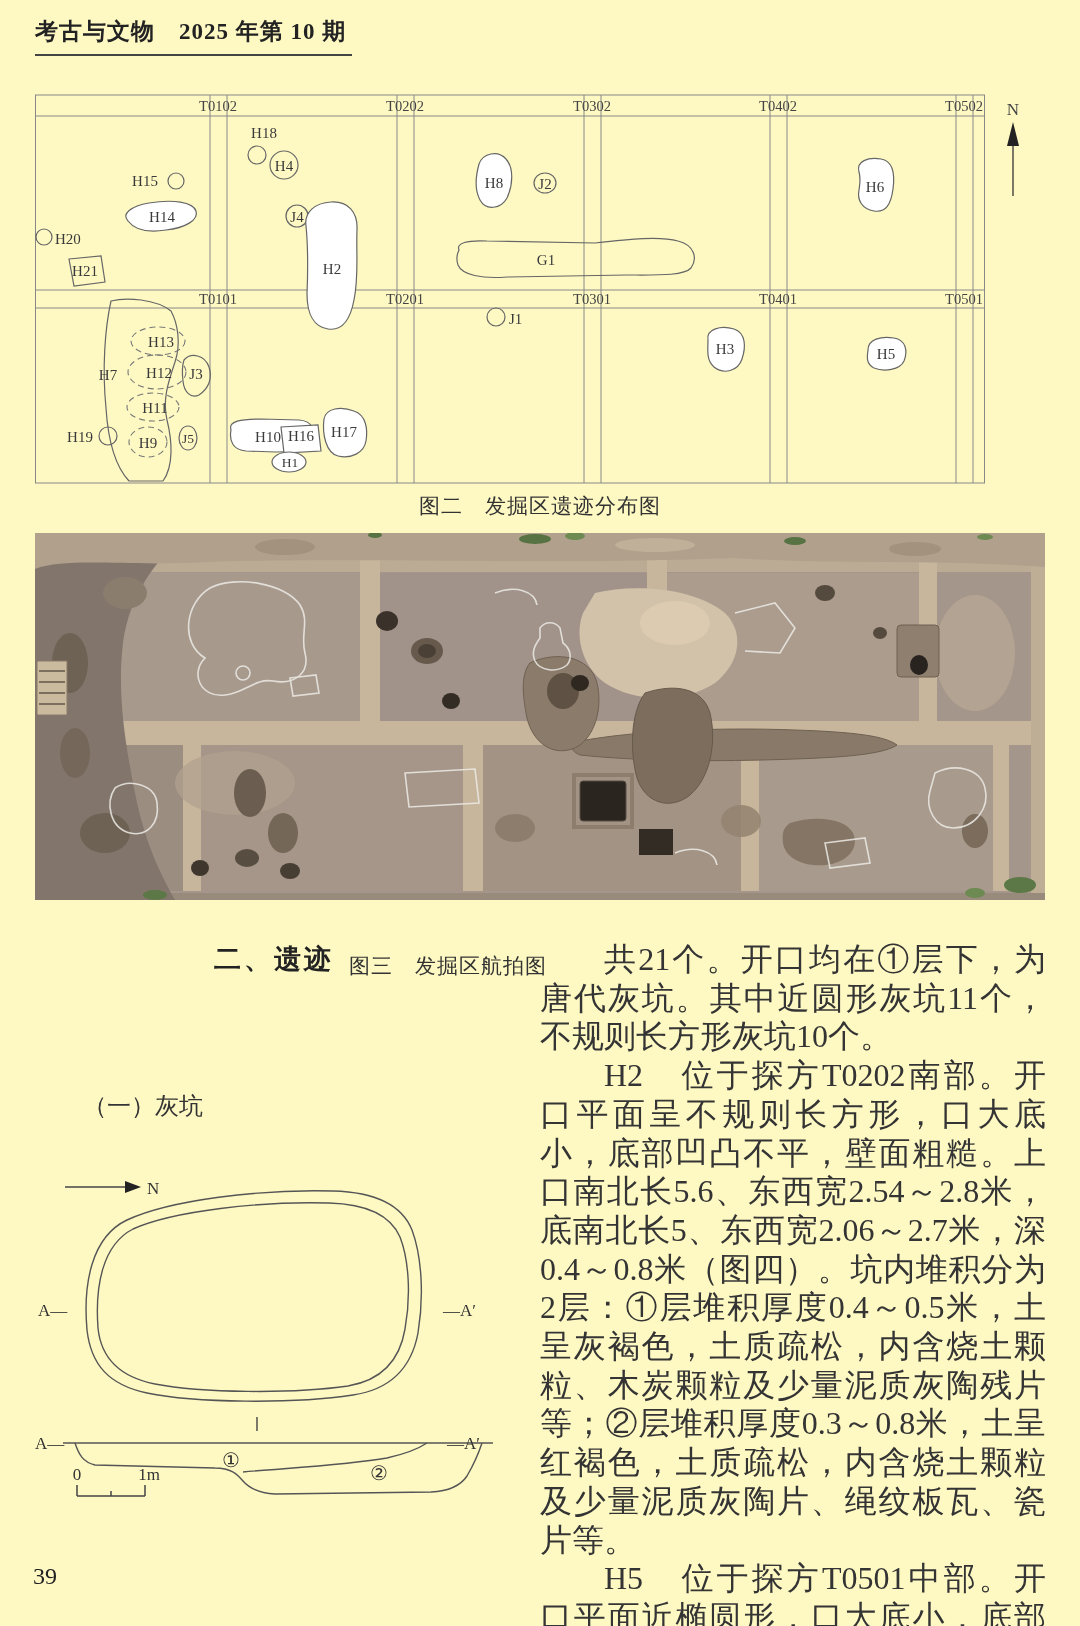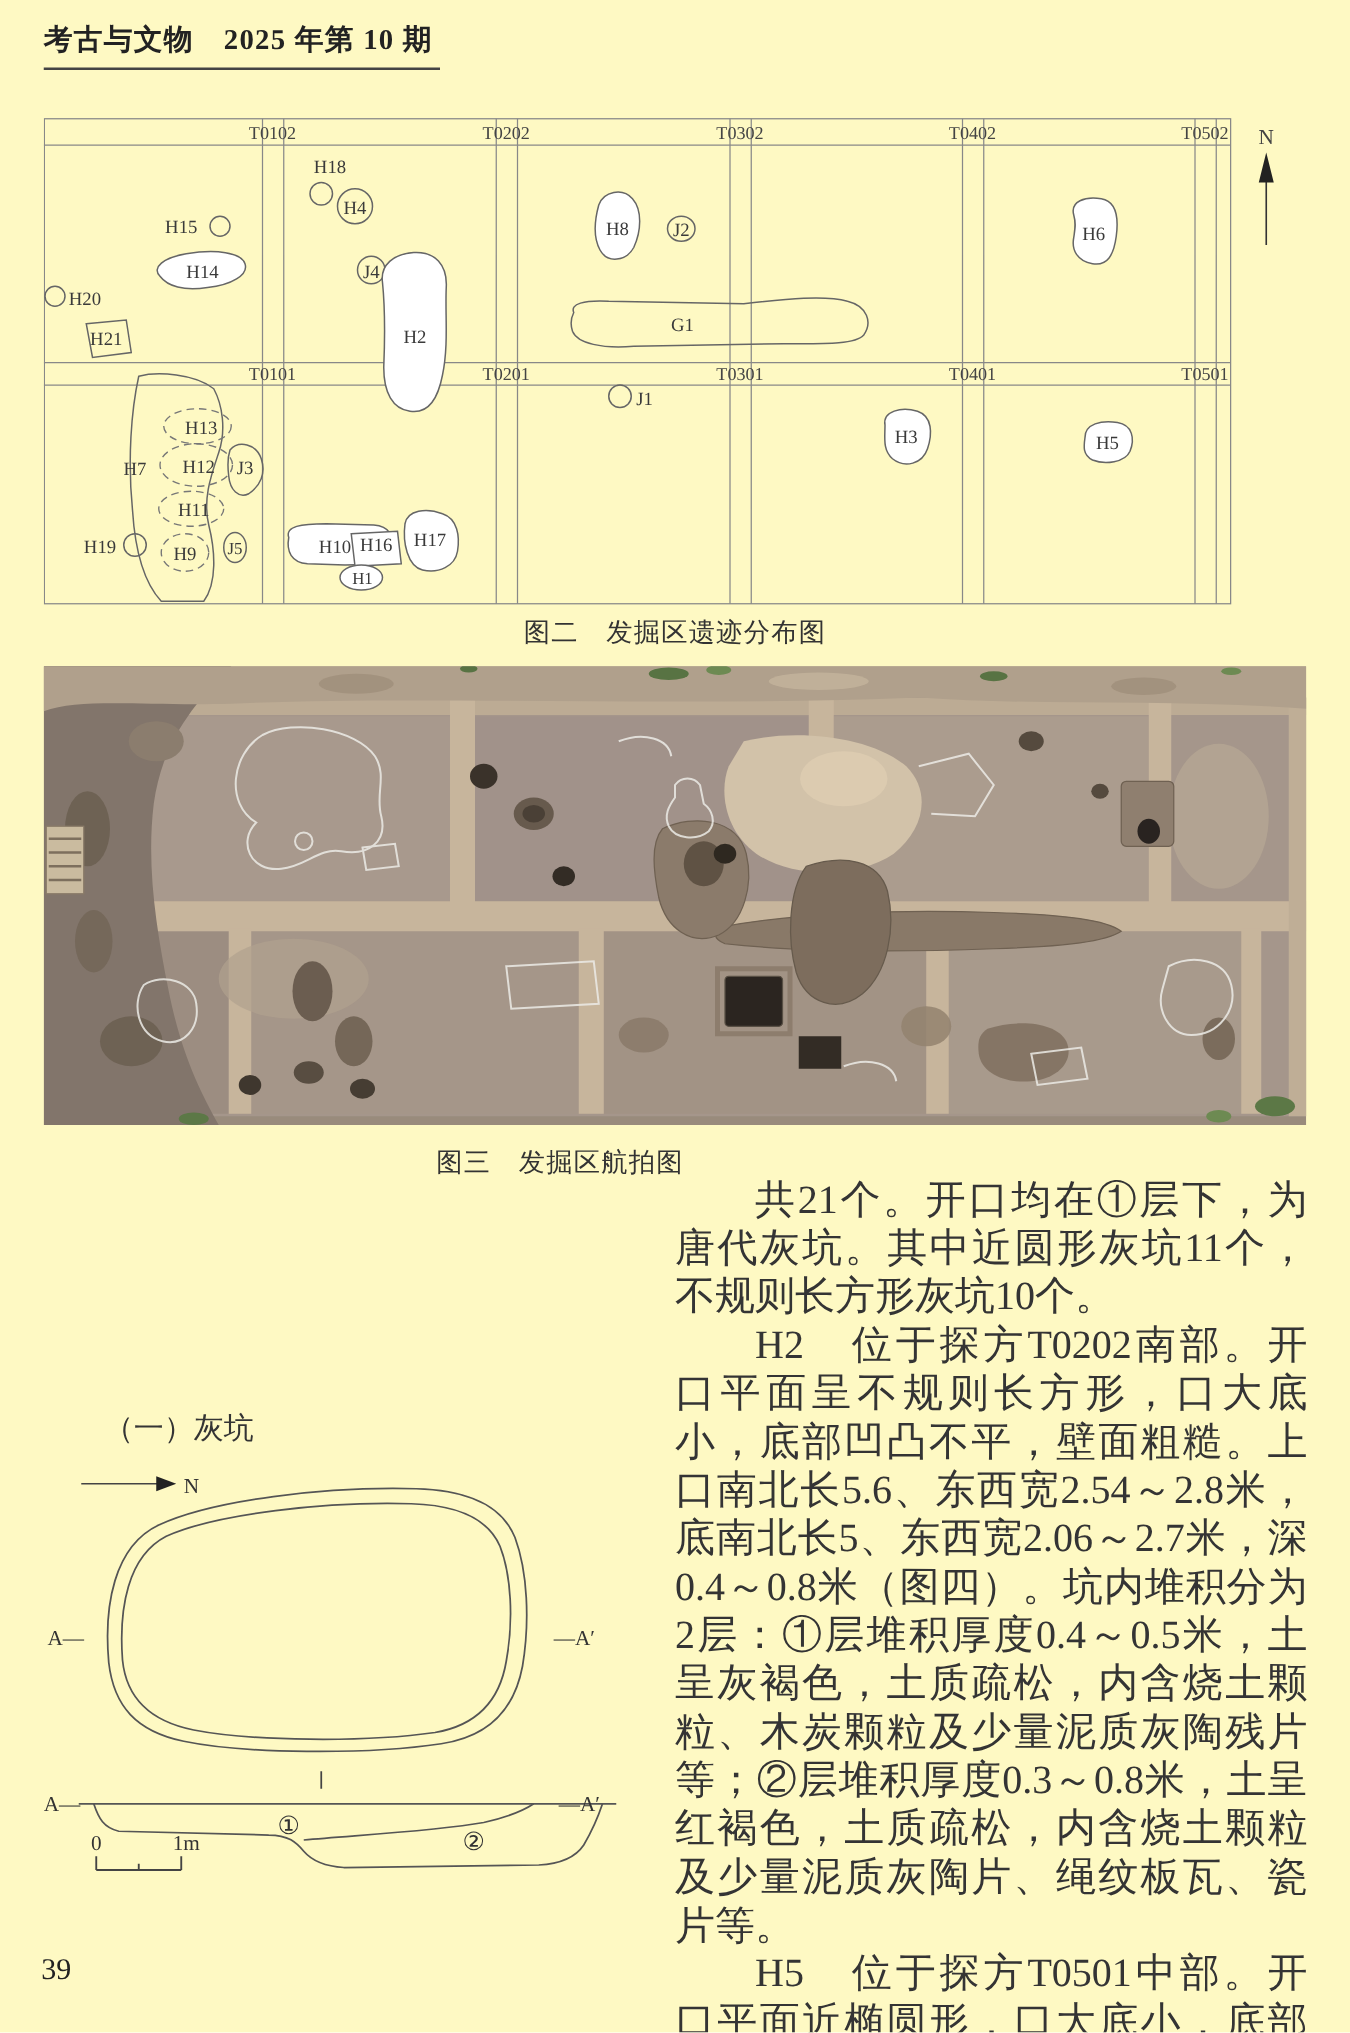--- a/index.html
+++ b/index.html
@@ -212,23 +212,24 @@
       <path d="M505 95 C510 88 520 88 525 95 L528 110 C535 115 538 125 532 132 C522 140 505 138 500 128 C496 119 500 112 505 105 Z"></path>
       <path d="M700 80 L740 70 L760 95 L745 120 L710 118"></path>
       <path d="M370 240 l70 -4 l4 34 l-70 4 Z"></path>
       <path d="M80 255 C70 270 75 295 95 300 C112 304 125 290 122 270 C120 252 95 245 80 255 Z"></path>
       <path d="M900 240 C920 230 945 235 950 255 C955 275 940 295 918 295 C900 295 890 275 895 258 Z"></path>
       <path d="M790 310 l40 -5 l5 25 l-40 5 Z"></path>
       <path d="M640 320 C660 312 680 318 682 332"></path>
       <path d="M460 60 C480 52 500 58 502 72"></path>
     </g>
   </svg>
-  <div class="abs caption" style="left:0;top:916px;width:896px;">图三　发掘区航拍图</div>
-
-  <div class="abs colL subhead" style="top:1126px;">（一）灰坑</div>
+  <div class="abs caption" style="left:0;top:952px;width:896px;">图三　发掘区航拍图</div>
+
+  <div class="abs colL h2head" style="top:941px;">二、遗迹</div>
+  <div class="abs colL subhead" style="top:1090px;">（一）灰坑</div>
 
   <svg class="abs" style="left:35px;top:1165px;" width="500" height="345" viewBox="0 0 500 345">
 
     <g>
       <line x1="30" y1="22" x2="92" y2="22" stroke="#444" stroke-width="1.3"></line>
       <polygon points="90,16 106,22 90,28" fill="#222"></polygon>
       <text class="f4t" x="112" y="29">N</text>
     </g>
 
     <path class="dln" d="M52 165 C48 120 56 72 92 55 C135 35 225 24 298 26 C338 27 366 38 377 65 C387 92 389 132 383 168 C377 200 358 224 318 230 C258 239 160 238 112 228 C74 220 56 200 52 165 Z"></path>

